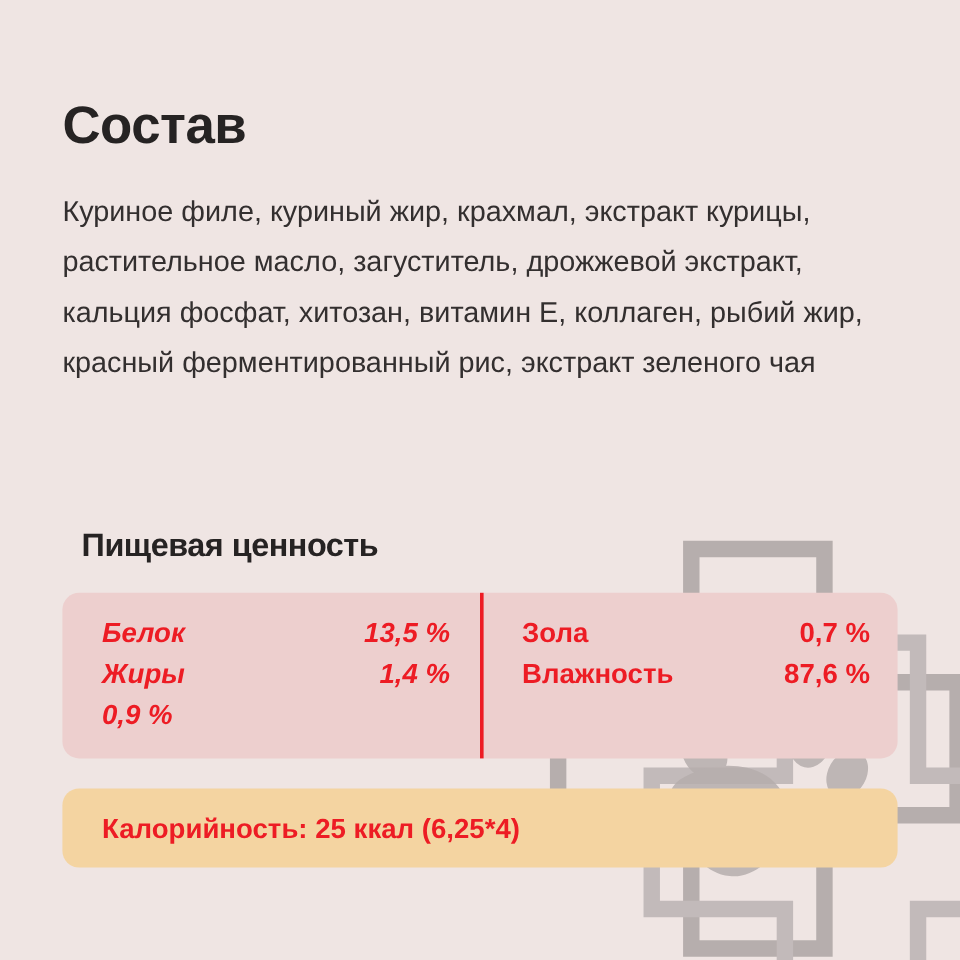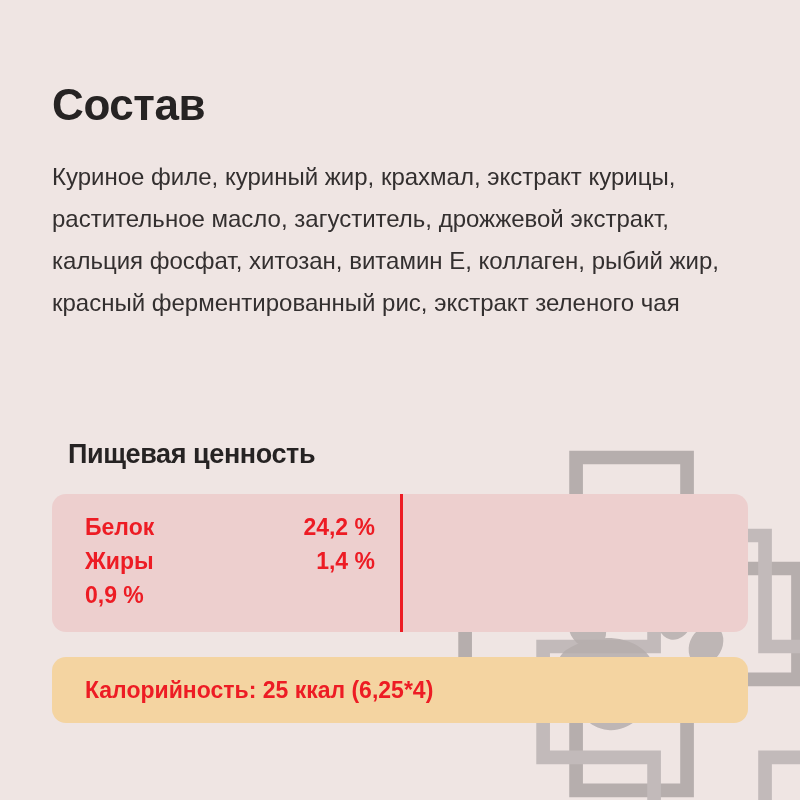--- a/index.html
+++ b/index.html
@@ -84,21 +84,21 @@
     left: 348px;
     top: 0px;
     width: 3px;
     height: 138px;
     background: #ed1c24;
   }
   .nutri-col {
     position: absolute;
     top: 20px;
   }
-  #nutri-col-left  { left: 33px;  width: 290px; }
+  #nutri-col-left  { left: 33px;  width: 290px; font-style: italic; }
   #nutri-col-right { left: 383px; width: 290px; }
 
   .nutri-row {
     display: flex;
     justify-content: space-between;
     align-items: baseline;
     height: 34px;
     color: #ed1c24;
     font-weight: bold;
     font-size: 23px;
@@ -165,31 +165,41 @@
 
     <h2 id="nutrition-title" class="section-title">Пищевая ценность</h2>
 
     <div id="nutrition-panel">
 
       <div id="nutrition-divider"></div>
 
       <div id="nutri-col-left" class="nutri-col">
         <div class="nutri-row">
           <span class="nutri-label">Белок</span>
-          <span class="nutri-value">24,2 %</span>
+          <span class="nutri-value">13,5 %</span>
         </div>
         <div class="nutri-row">
           <span class="nutri-label">Жиры</span>
           <span class="nutri-value">1,4 %</span>
         </div>
         <div class="nutri-row">
           <span class="nutri-value">0,9 %</span>
         </div>
       </div>
 
+      <div id="nutri-col-right" class="nutri-col">
+        <div class="nutri-row">
+          <span class="nutri-label">Зола</span>
+          <span class="nutri-value">0,7 %</span>
+        </div>
+        <div class="nutri-row">
+          <span class="nutri-label">Влажность</span>
+          <span class="nutri-value">87,6 %</span>
+        </div>
+      </div>
 
     </div>
 
     <div id="calories-bar">
       <span id="calories-text">Калорийность: 25 ккал (6,25*4)</span>
     </div>
 
   </div>
 </div>
 

